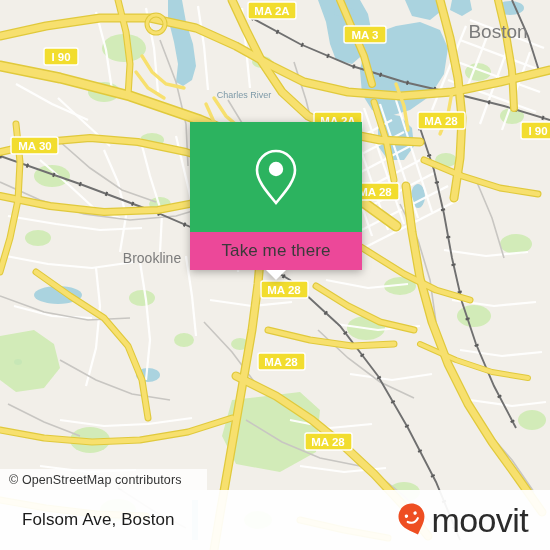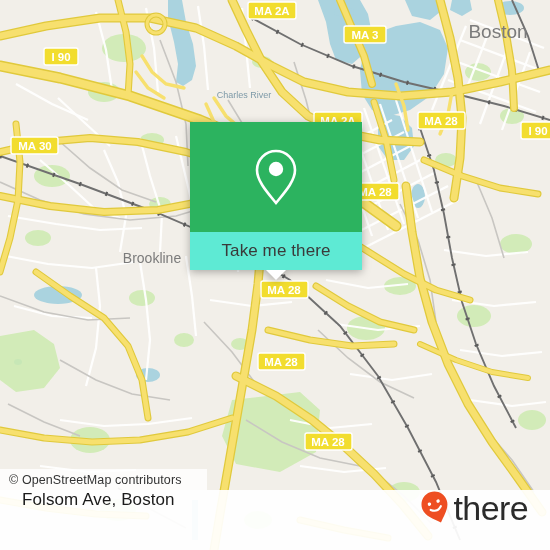--- a/index.html
+++ b/index.html
@@ -58,21 +58,21 @@
   }
   #callout-image {
     height: 110px;
     background: #2CB35F;
     display: flex;
     align-items: center;
     justify-content: center;
   }
   #callout-footer {
     height: 38px;
-    background: #5eead4;
+    background: #ec4899;
     display: flex;
     align-items: center;
     justify-content: center;
     position: relative;
   }
   #callout-label {
     font-size: 17px;
     color: #3a3a3a;
     letter-spacing: 0.1px;
   }
@@ -90,21 +90,21 @@
 
   
   #bottom-bar {
     position: absolute;
     left: 0;
     bottom: 0;
     width: 550px;
     height: 60px;
     background: rgba(255,255,255,0.93);
     display: flex;
-    align-items: flex-start;
+    align-items: center;
     justify-content: space-between;
     padding: 0 22px 0 22px;
     box-sizing: border-box;
     z-index: 70;
   }
   #place-title {
     font-size: 17px;
     color: #1b1b1b;
     letter-spacing: 0.1px;
     white-space: nowrap;
@@ -437,17 +437,17 @@
     <div id="place-title">Folsom Ave, Boston</div>
     <div id="brand">
       <svg width="34" height="36" viewBox="0 0 34 36">
         <g transform="rotate(-20 17 16)">
           <path d="M17 1.5 C9.8 1.5 4 7.3 4 14.5 C4 22.5 12 28 17 33.5 C22 28 30 22.5 30 14.5 C30 7.3 24.2 1.5 17 1.5 Z" fill="#EE4E22"></path>
           <circle cx="12.4" cy="12.4" r="1.7" fill="#ffffff"></circle>
           <circle cx="21.6" cy="12.4" r="1.7" fill="#ffffff"></circle>
           <path d="M11.6 18.2 Q17 23.2 22.4 18.2" fill="none" stroke="#ffffff" stroke-width="2.1" stroke-linecap="round"></path>
         </g>
       </svg>
-      <span id="brand-wordmark">there</span>
+      <span id="brand-wordmark">moovit</span>
     </div>
   </div>
 
 </div>
 
 </body></html>

